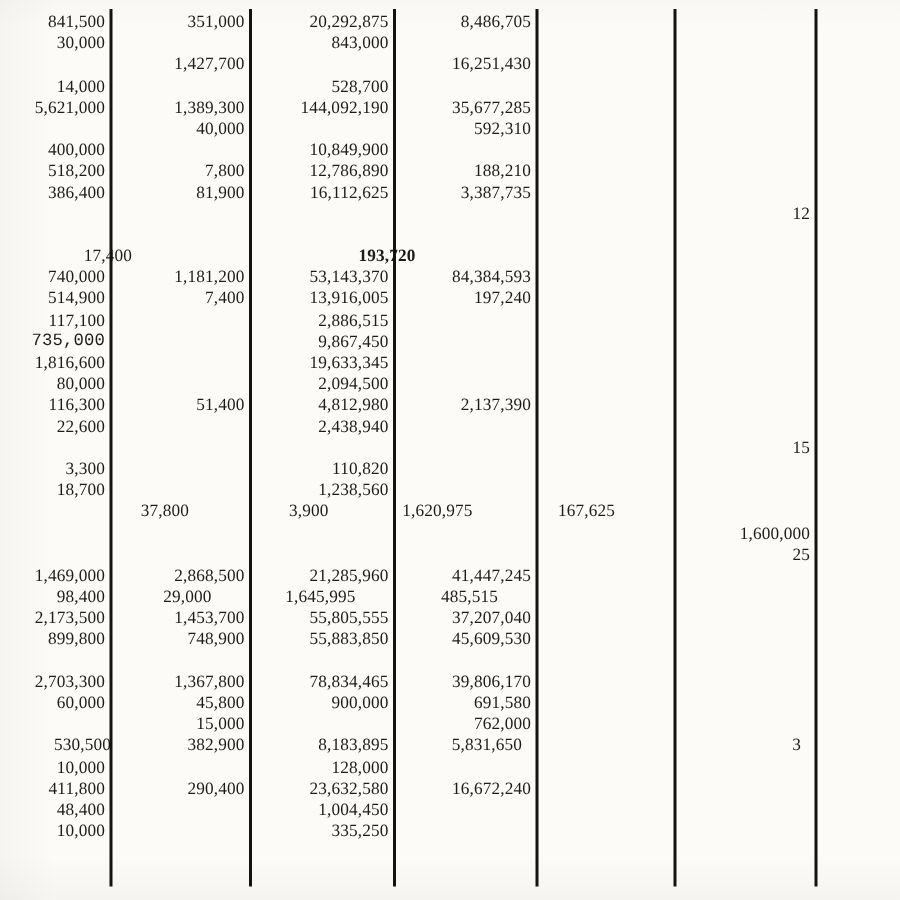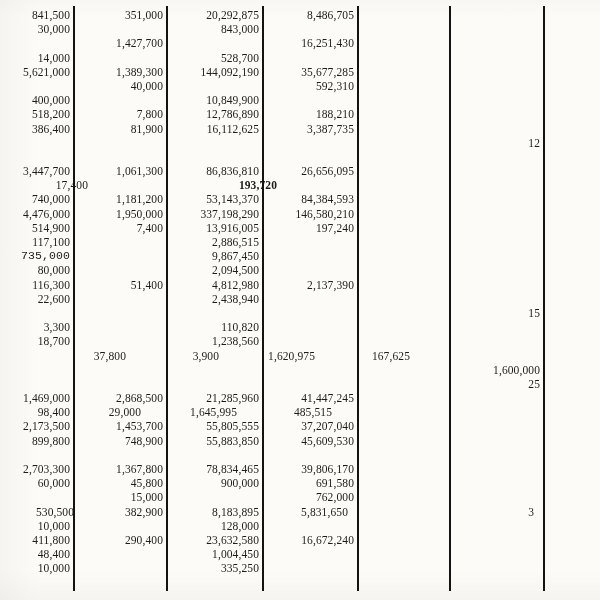--- a/index.html
+++ b/index.html
@@ -135,71 +135,63 @@
       </div>
       <div class="row">
         <div class="cell" style="width: 74px;"></div>
         <div class="cell" style="width: 93px;"></div>
         <div class="cell" style="width: 96px;"></div>
         <div class="cell" style="width: 95px;"></div>
         <div class="cell" style="width: 92px;"></div>
         <div class="cell" style="width: 94px;"></div>
       </div>
       <div class="row">
-        <div class="cell" style="width: 74px;">3,447,700</div>
-        <div class="cell" style="width: 93px;">1,061,300</div>
-        <div class="cell" style="width: 96px;">86,836,810</div>
-        <div class="cell" style="width: 95px;">26,656,095</div>
-        <div class="cell" style="width: 92px;"></div>
-        <div class="cell" style="width: 94px;"></div>
-      </div>
-      <div class="row">
         <div class="cell" style="width: 92px;">17,400</div>
         <div class="cell" style="width: 93px;"></div>
         <div class="cell" style="width: 96px; font-weight: bold;">193,720</div>
         <div class="cell" style="width: 95px;"></div>
         <div class="cell" style="width: 92px;"></div>
         <div class="cell" style="width: 94px;"></div>
       </div>
       <div class="row">
         <div class="cell" style="width: 74px;">740,000</div>
         <div class="cell" style="width: 93px;">1,181,200</div>
         <div class="cell" style="width: 96px;">53,143,370</div>
         <div class="cell" style="width: 95px;">84,384,593</div>
         <div class="cell" style="width: 92px;"></div>
         <div class="cell" style="width: 94px;"></div>
       </div>
       <div class="row">
-        <div class="cell" style="width: 74px;">4,476,000</div>
-        <div class="cell" style="width: 93px;">1,950,000</div>
-        <div class="cell" style="width: 96px;">337,198,290</div>
-        <div class="cell" style="width: 95px;">146,580,210</div>
-        <div class="cell" style="width: 92px;"></div>
-        <div class="cell" style="width: 94px;"></div>
-      </div>
-      <div class="row">
         <div class="cell" style="width: 74px;">514,900</div>
         <div class="cell" style="width: 93px;">7,400</div>
         <div class="cell" style="width: 96px;">13,916,005</div>
         <div class="cell" style="width: 95px;">197,240</div>
         <div class="cell" style="width: 92px;"></div>
         <div class="cell" style="width: 94px;"></div>
       </div>
       <div class="row">
         <div class="cell" style="width: 74px;">117,100</div>
         <div class="cell" style="width: 93px;"></div>
         <div class="cell" style="width: 96px;">2,886,515</div>
         <div class="cell" style="width: 95px;"></div>
         <div class="cell" style="width: 92px;"></div>
         <div class="cell" style="width: 94px;"></div>
       </div>
       <div class="row">
         <div class="cell" style="width: 74px; font-family: Liberation Mono, monospace;">735,000</div>
         <div class="cell" style="width: 93px;"></div>
         <div class="cell" style="width: 96px;">9,867,450</div>
+        <div class="cell" style="width: 95px;"></div>
+        <div class="cell" style="width: 92px;"></div>
+        <div class="cell" style="width: 94px;"></div>
+      </div>
+      <div class="row">
+        <div class="cell" style="width: 74px;">1,816,600</div>
+        <div class="cell" style="width: 93px;"></div>
+        <div class="cell" style="width: 96px;">19,633,345</div>
         <div class="cell" style="width: 95px;"></div>
         <div class="cell" style="width: 92px;"></div>
         <div class="cell" style="width: 94px;"></div>
       </div>
       <div class="row">
         <div class="cell" style="width: 74px;">80,000</div>
         <div class="cell" style="width: 93px;"></div>
         <div class="cell" style="width: 96px;">2,094,500</div>
         <div class="cell" style="width: 95px;"></div>
         <div class="cell" style="width: 92px;"></div>

